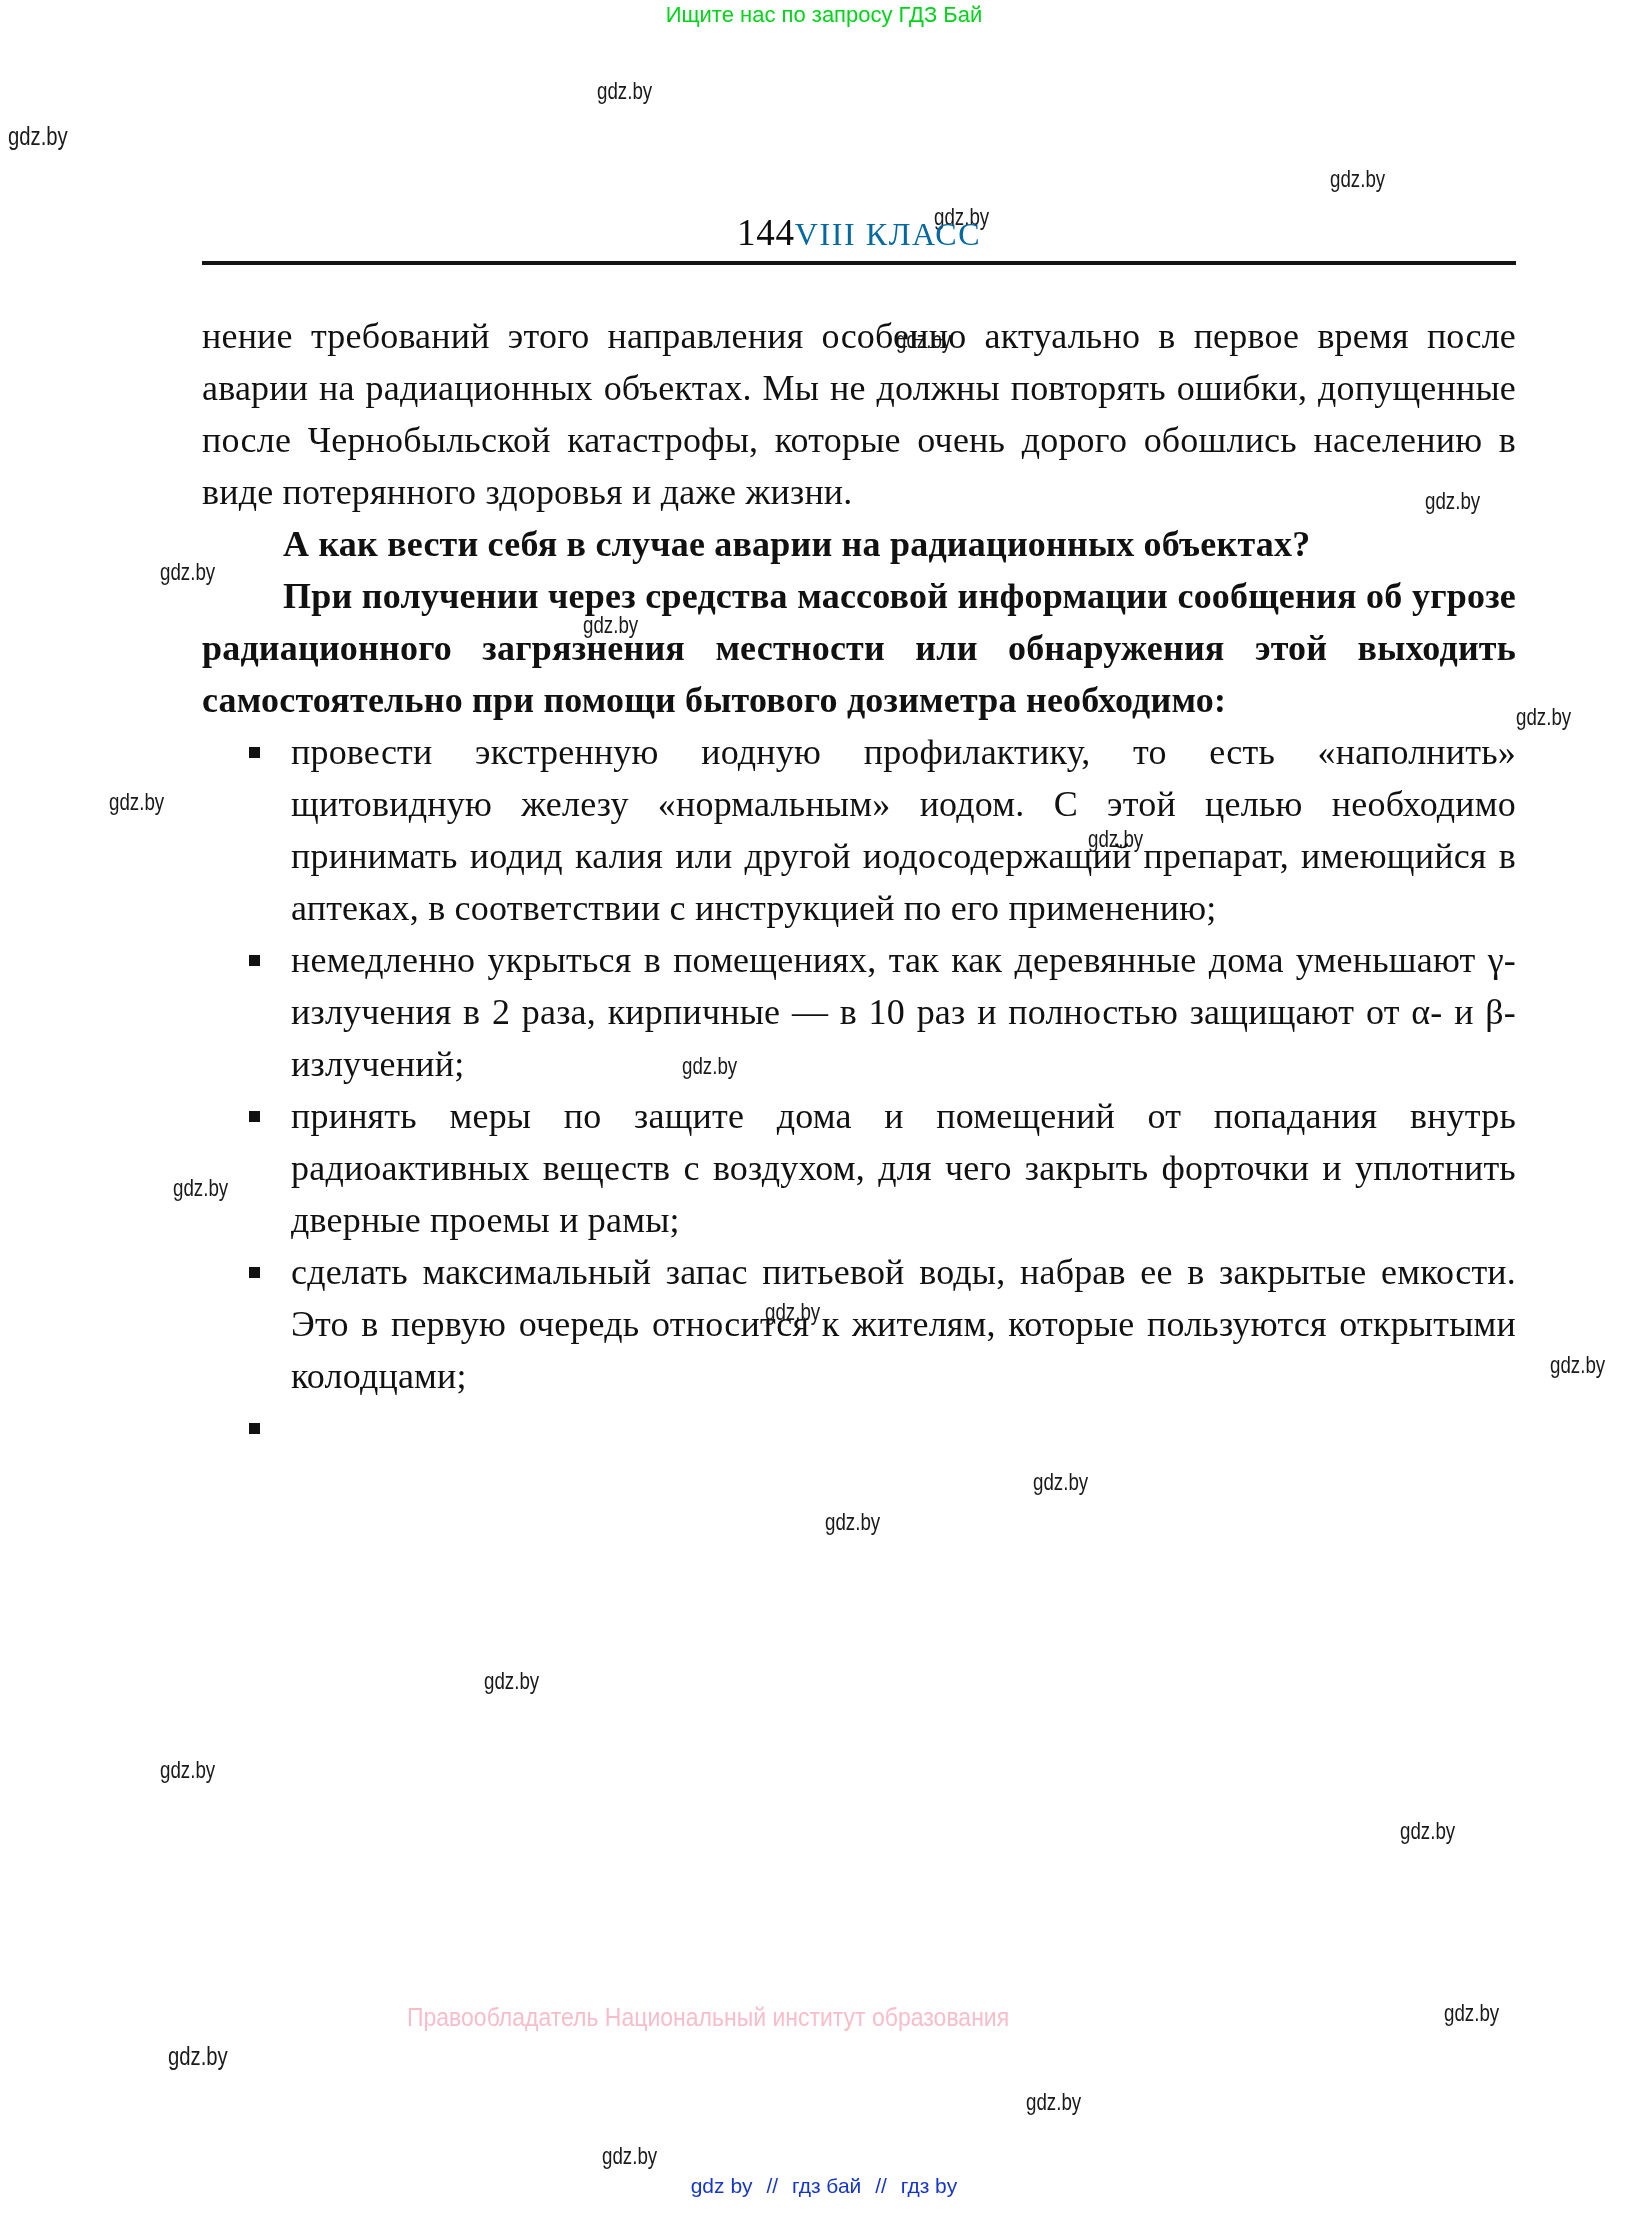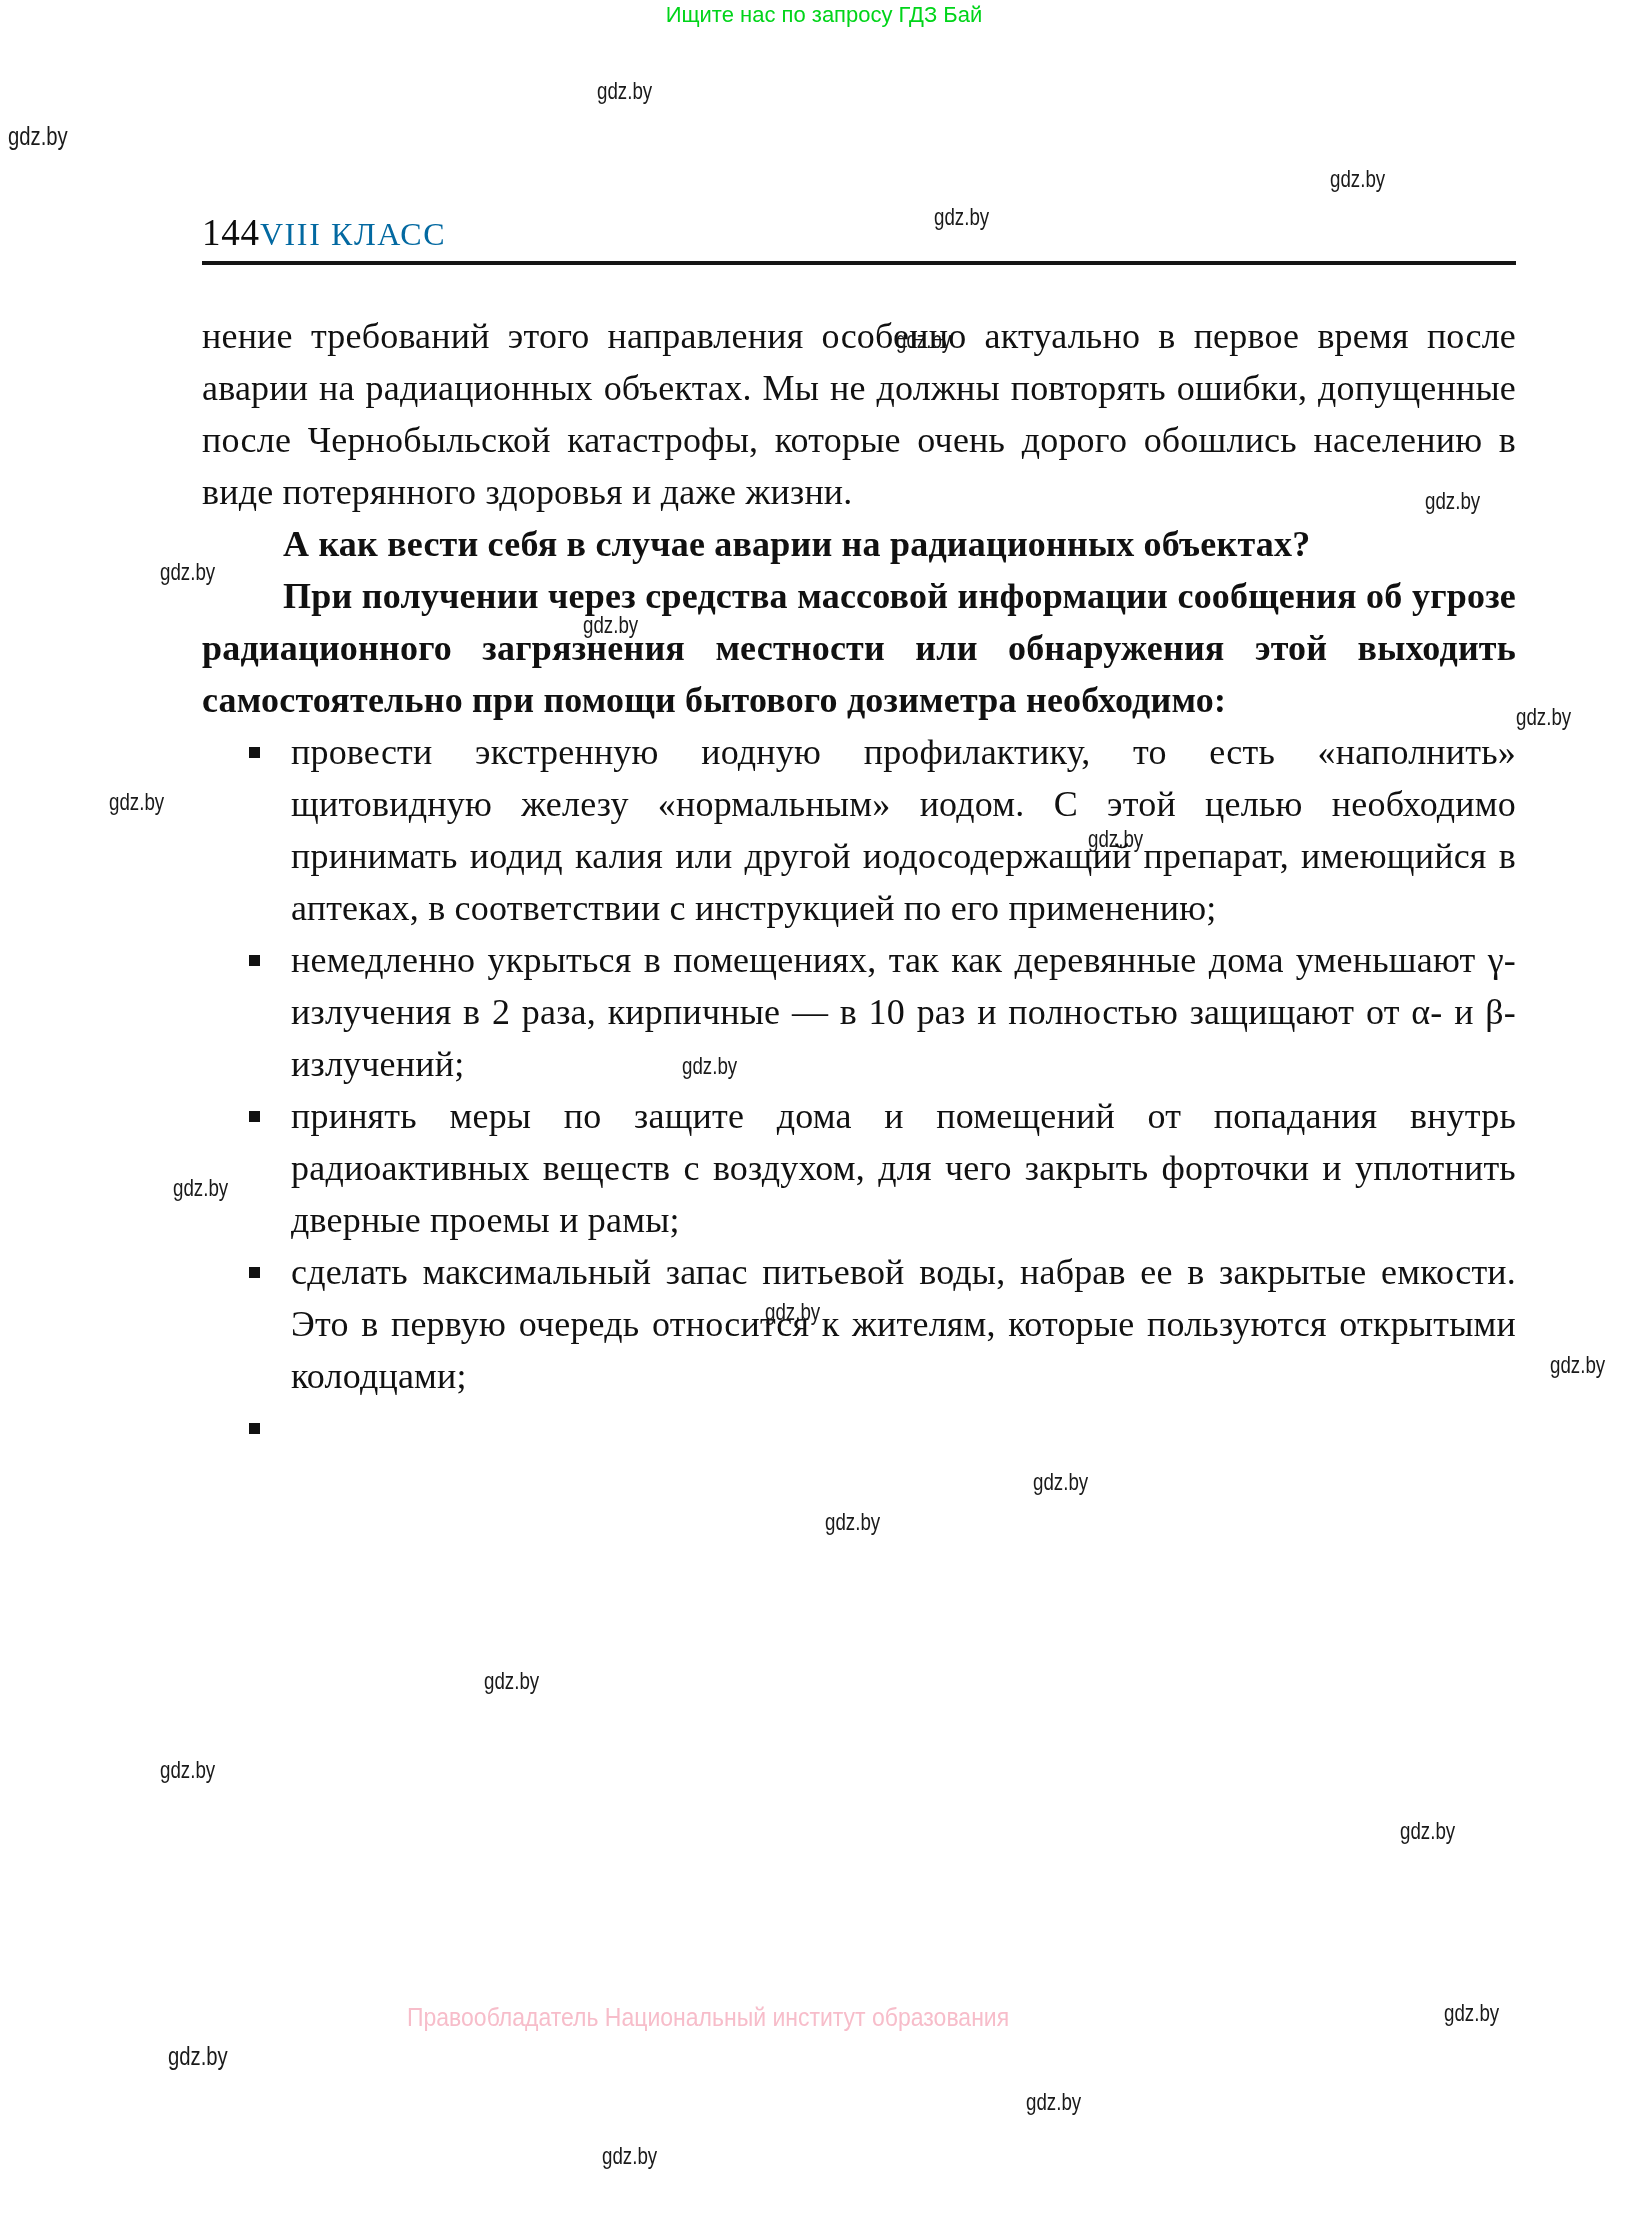--- a/index.html
+++ b/index.html
@@ -45,21 +45,21 @@
   }
 
   
   .running-head {
     position: absolute;
     left: 202px;
     top: 211px;
     width: 1314px;
     display: flex;
     align-items: baseline;
-    justify-content: flex-start;
+    justify-content: center;
   }
   .folio {
     font-family: "Liberation Serif", serif;
     font-size: 37px;
     color: #0d0d0d;
     letter-spacing: 0.8px;
   }
   .running-title {
     font-family: Liberation Serif, serif;
     font-size: 32px;
@@ -232,15 +232,22 @@
       </li>
       <li class="bullet-item">
         <span class="marker"></span>
       </li>
     </ul>
 
   </div>
 
   <div class="copyright">Правообладатель Национальный институт образования</div>
 
+  <div class="bottom-links">
+    <a href="#">gdz by</a>
+    <span class="sep">//</span>
+    <a href="#">гдз бай</a>
+    <span class="sep">//</span>
+    <a href="#">гдз by</a>
+  </div>
 
 </div>
 
 
 </body></html>

